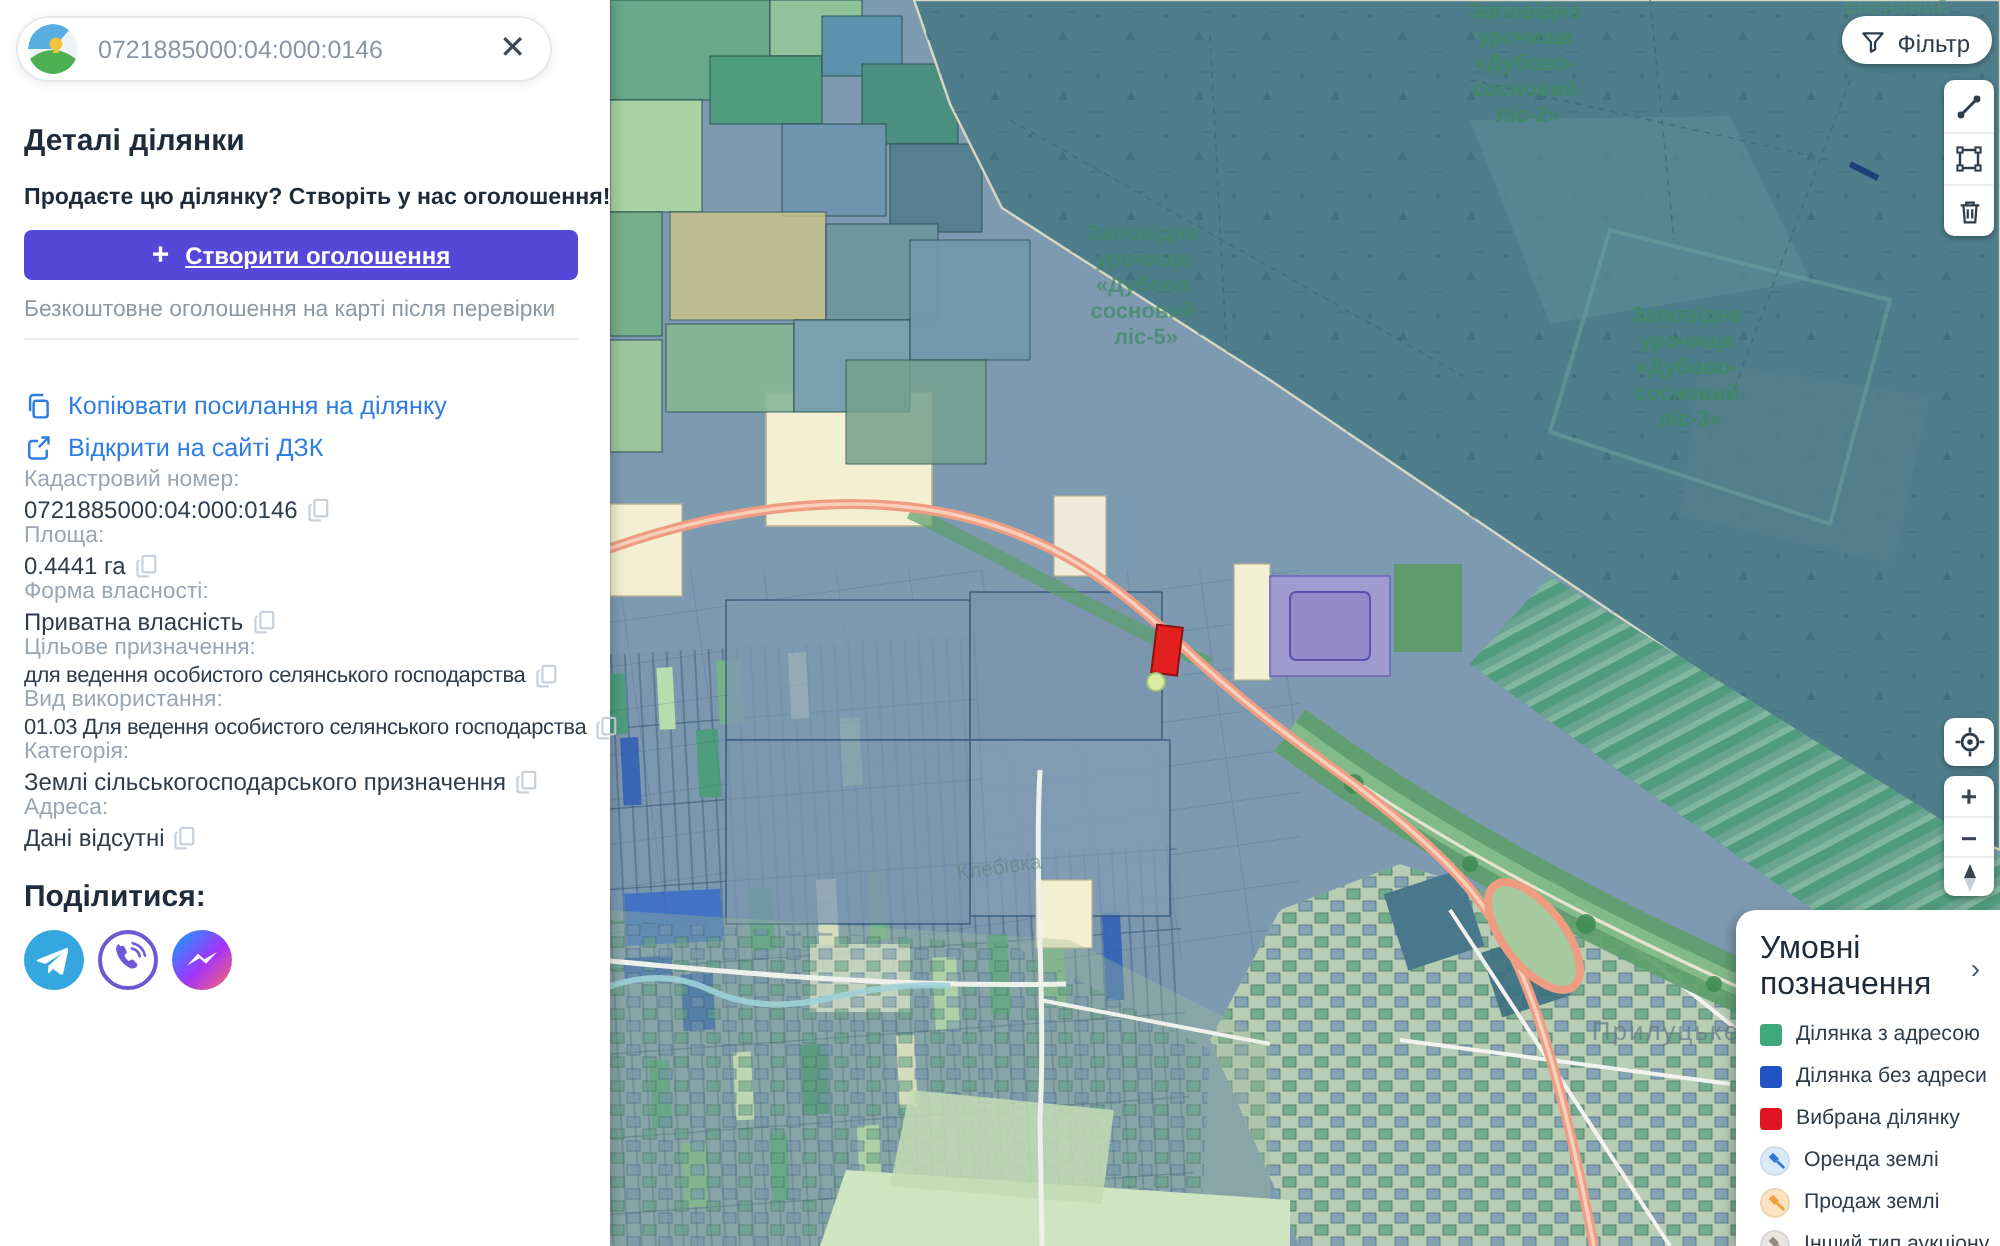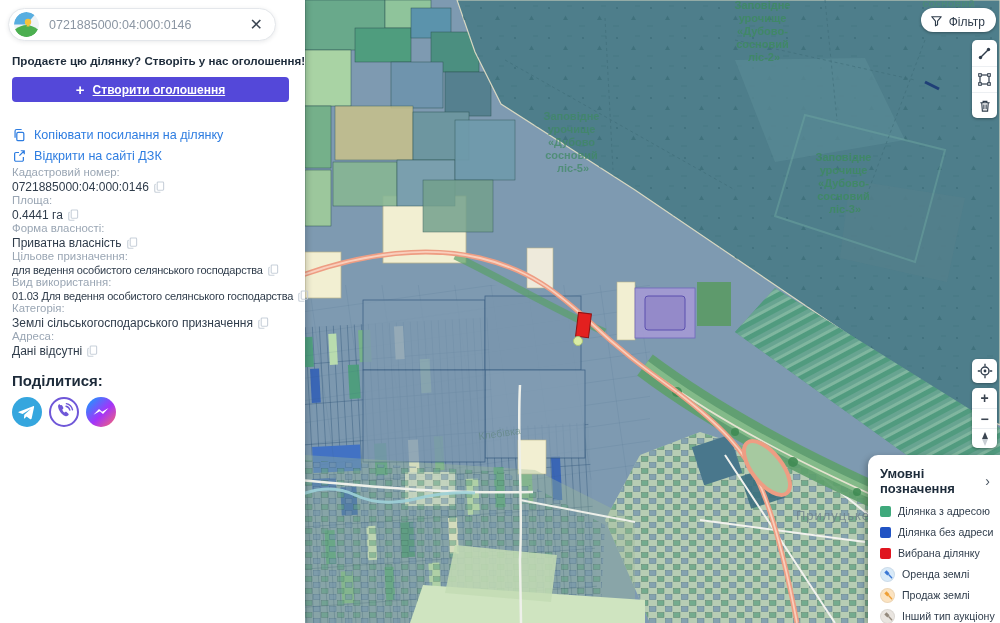--- a/index.html
+++ b/index.html
@@ -54,21 +54,21 @@
     justify-content:center;cursor:pointer;}
   .zoom-panel{right:3px;top:388px;width:25px;display:flex;flex-direction:column;}
   .zoom-btn{width:25px;height:20px;display:flex;align-items:center;justify-content:center;
     font-size:14px;font-weight:bold;color:#3a4450;border:none;background:none;cursor:pointer;padding:0;}
   .zoom-btn+.zoom-btn{border-top:1px solid #eceff2;}
 
   
   .legend{position:absolute;right:0;top:455px;width:132px;height:168px;background:#fff;
     border-radius:10px 0 0 0;box-shadow:-2px 2px 6px rgba(0,0,0,.25);padding:11px 6px 6px 12px;z-index:15;}
   .legend-head{display:flex;align-items:center;justify-content:space-between;}
-  .legend-title{font-size:13px;font-weight:bold;color:#1d2b3a;}
+  .legend-title{font-size:16px;font-weight:normal;color:#1d2b3a;}
   .legend-chev{font-size:14px;color:#4a5663;cursor:pointer;line-height:1;padding:0 4px;}
   .legend-items{margin-top:7px;}
   .legend-item{display:flex;align-items:center;gap:7px;height:16px;margin-bottom:5px;text-align:center;}
   .legend-item .txt{font-size:10.6px;color:#2f3c4b;white-space:nowrap;}
   .sq{width:11px;height:11px;border-radius:2px;flex:0 0 11px;}
   .sq-green{background:#3fa97c;} .sq-blue{background:#2153c4;} .sq-red{background:#e0151f;}
   .cir{width:15px;height:15px;border-radius:50%;flex:0 0 15px;display:flex;align-items:center;
     justify-content:center;box-shadow:0 0 0 1px rgba(0,0,0,.06) inset;}
   .cir-rent{background:#d9eaf8;} .cir-sale{background:#fbe3c1;} .cir-other{background:#e9e5e0;}
 </style>
@@ -393,27 +393,29 @@
         <path d="M1 17.5a12.5 12.5 0 0 0 23 0c-4-3-8-4.5-11.5-4.5S4.5 14.5 1 17.5z" fill="#4caf50"></path>
         <circle cx="14" cy="10" r="3.2" fill="#f5c33b"></circle>
         <path d="M14 10l-1.6 4.5h3.2z" fill="#f5c33b"></path>
       </svg>
     </span>
     <input class="search-input" value="0721885000:04:000:0146" style="">
     <button class="search-clear">✕</button>
   </div>
 
   <div class="sb-content">
+    <div class="sb-title">Деталі ділянки</div>
     <div class="sb-promo">Продаєте цю ділянку? Створіть у нас оголошення!</div>
 
     <button class="create-btn">
       <span class="plus">+</span>
       <span class="lbl">Створити оголошення</span>
     </button>
 
+    <div class="sb-hint">Безкоштовне оголошення на карті після перевірки</div>
 
     <div class="sb-links">
       <div class="sb-link">
         <svg width="14" height="14" viewBox="0 0 16 16">
           <rect x="5.5" y="5" width="8" height="9.5" rx="1.5" fill="none" stroke="#2e7de1" stroke-width="1.4"></rect>
           <path d="M3.5 11V3.5A1.8 1.8 0 0 1 5.3 1.7H11" fill="none" stroke="#2e7de1" stroke-width="1.4"></path>
         </svg>
         <span>Копіювати посилання на ділянку</span>
       </div>
       <div class="sb-link">

